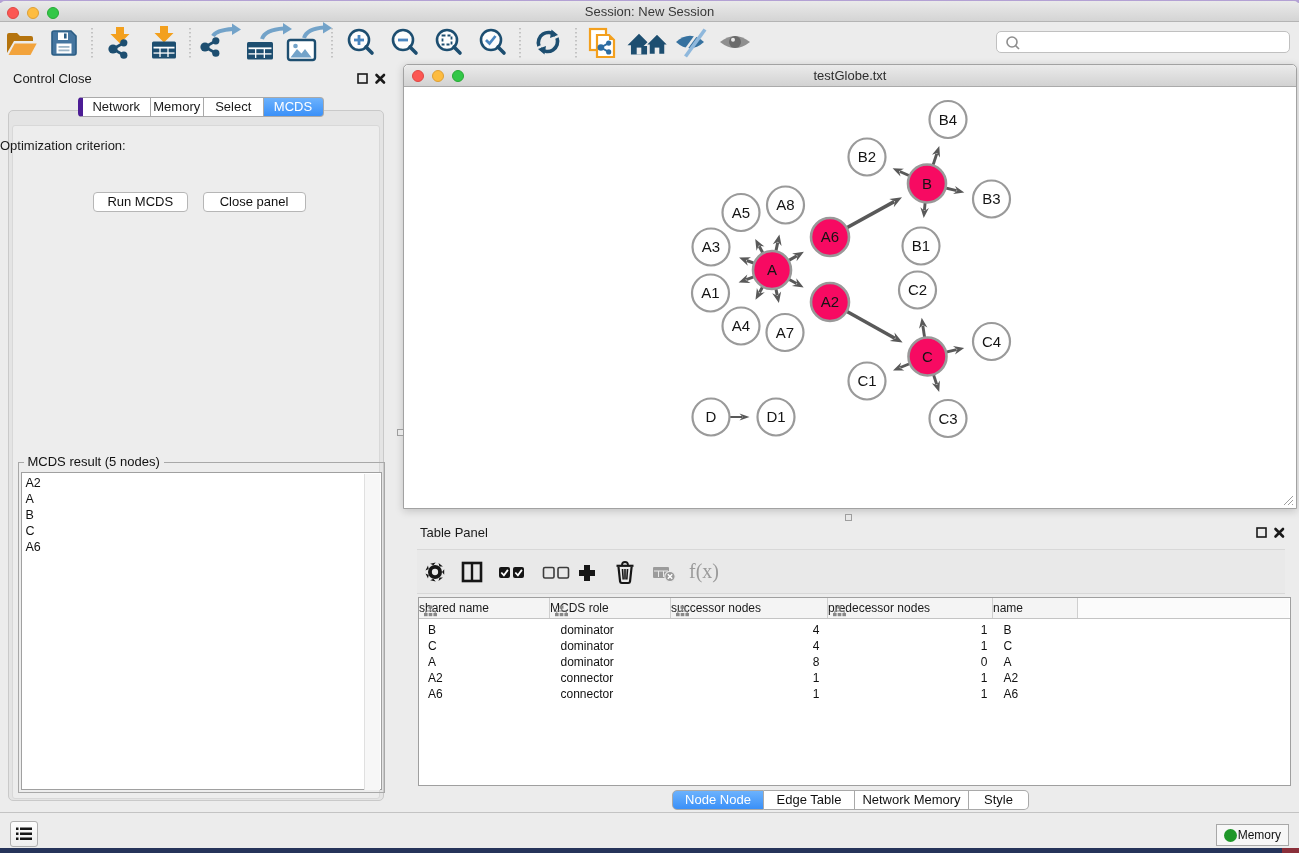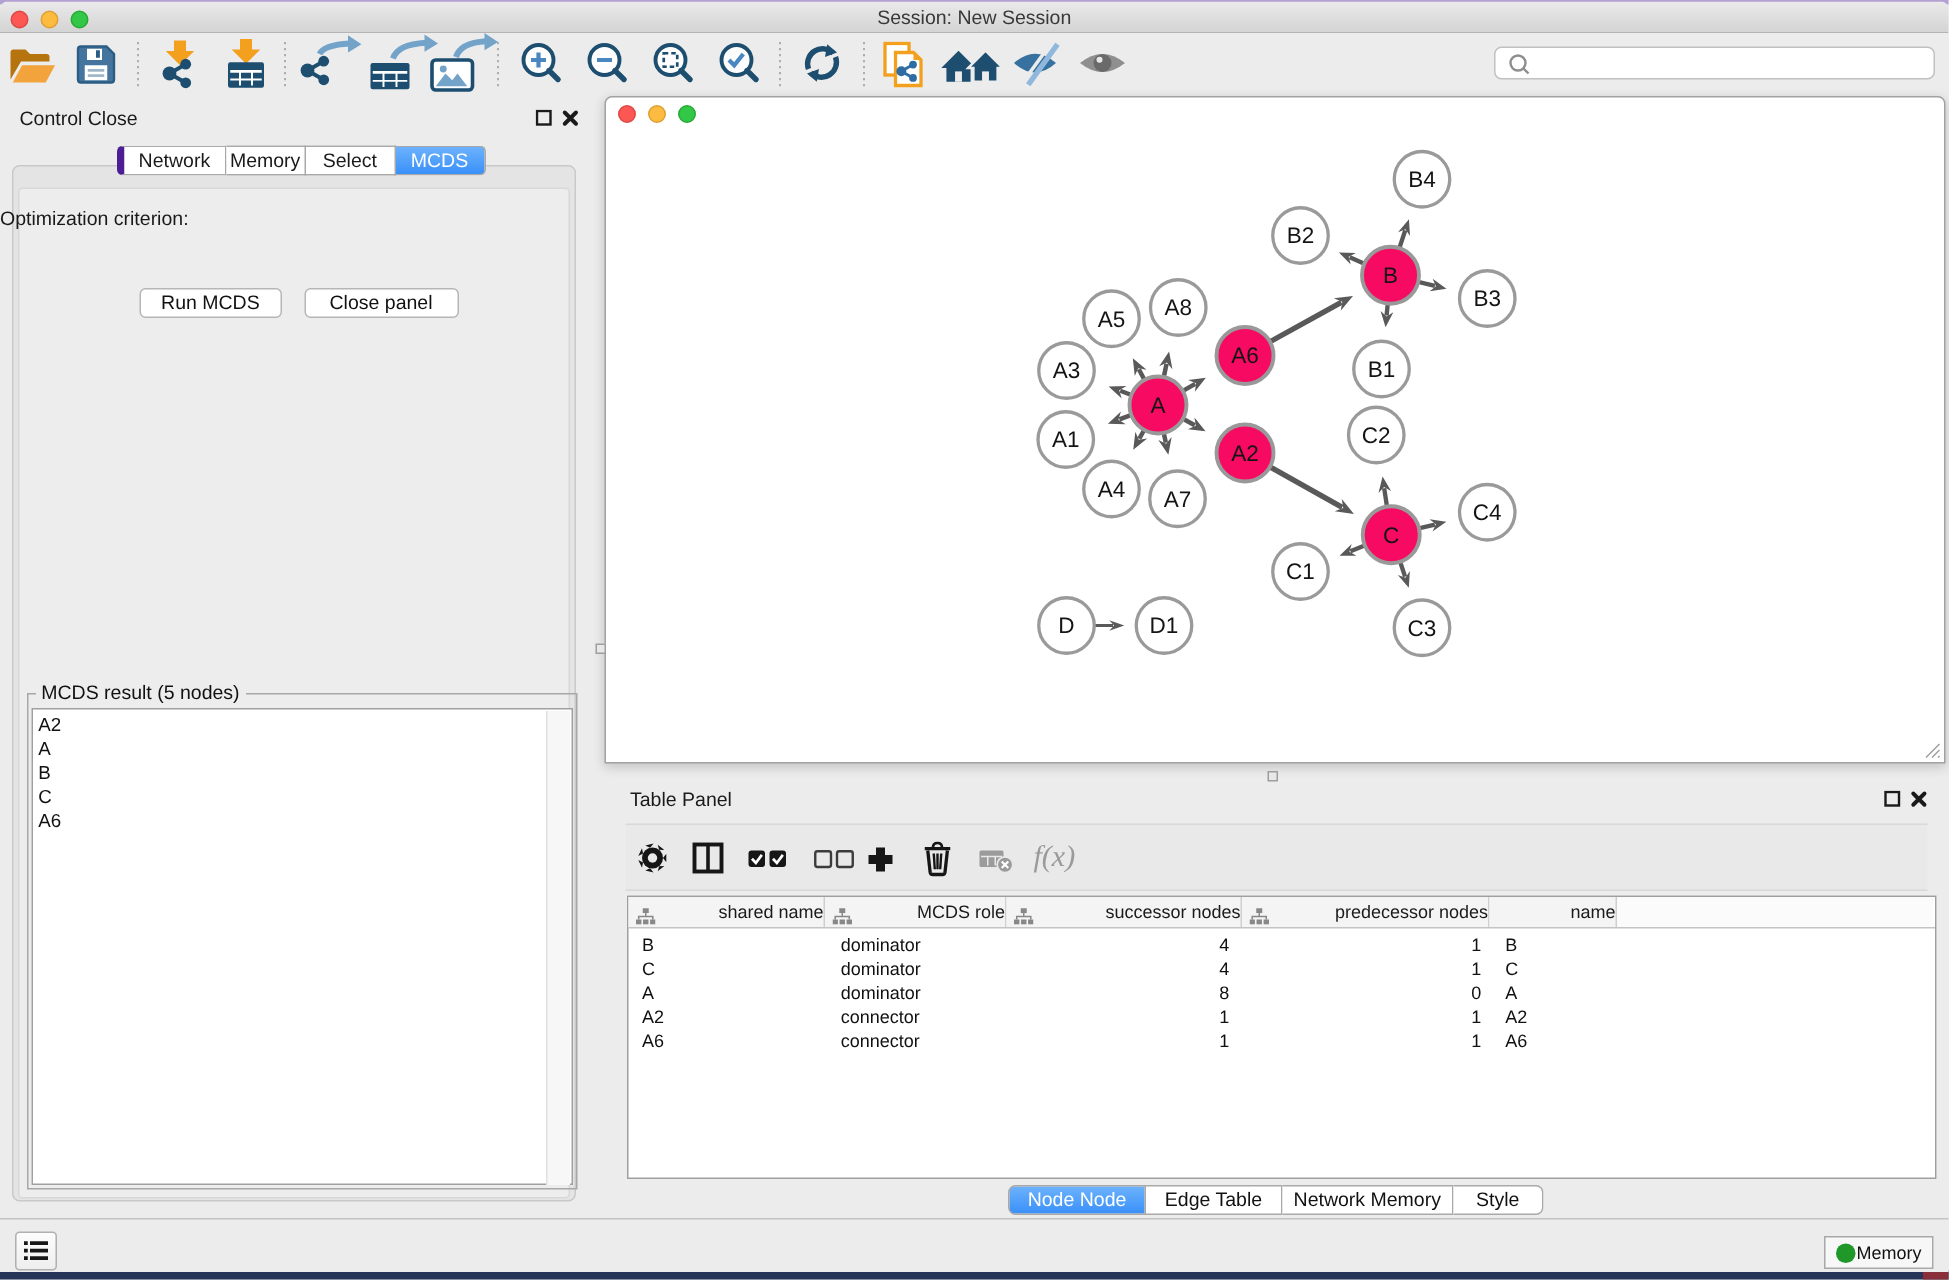--- a/index.html
+++ b/index.html
@@ -20,21 +20,21 @@
 .btn{position:absolute;height:19.5px;background:#fff;border:1px solid #b6b6b6;border-radius:4px;font-size:13px;color:#111;text-align:center;line-height:17.5px}
 .gbox{left:17.5px;top:462px;width:367px;height:331px;border:1px solid #a8a8a8}
 .glabel{position:absolute;left:5px;top:-9px;background:#ededed;padding:0 4px;font-size:13px;color:#111}
 .glist{position:absolute;left:2px;top:9px;width:361.5px;height:318px;background:#fff;border:1px solid #a0a0a0;font-size:12.5px;color:#111;line-height:16.1px;padding:2px 0 0 4px}
 .gsb{position:absolute;right:1px;top:1px;width:16px;height:316px;background:#f7f7f7;border-left:1px solid #e0e0e0}
 .netwin{left:403px;top:64px;width:894px;height:445px;background:#fff;border:1px solid #a2a2a2;border-radius:5px 5px 0 0;box-shadow:0 2px 8px rgba(0,0,0,.18)}
 .nettitle{position:absolute;left:0;top:0;width:100%;height:22px;background:linear-gradient(#ebebeb,#d2d2d2);border-bottom:1px solid #aaa;border-radius:5px 5px 0 0;text-align:center;font-size:13px;color:#2e2e2e;line-height:22px}
 .tpanel{left:403px;top:522px;width:896px;height:290px}
 .tptool{position:absolute;left:14px;top:27px;width:868px;height:45px;background:#e9e9e9;border-top:1px solid #d8d8d8;border-bottom:1px solid #d8d8d8}
 .ttable{position:absolute;left:14.5px;top:75px;width:873px;height:189px;background:#fff;border:1px solid #9f9f9f}
-.hcell{position:absolute;top:0;height:20px;background:#f4f4f4;border-right:1px solid #cfcfcf;font-size:12px;color:#1a1a1a;text-align:right;line-height:20px}
+.hcell{position:absolute;top:0;height:20px;background:#f4f4f4;border-right:1px solid #cfcfcf;font-size:12px;color:#1a1a1a;text-align:left;line-height:20px}
 .trow{position:absolute;font-size:12px;color:#111;height:16.1px;line-height:16.1px}
 .btab{position:absolute;top:268px;height:19.5px;background:#fff;border:1px solid #a9a9a9;border-left:none;font-size:13px;text-align:center;line-height:18px;color:#111}
 .statusbar{left:0;top:812px;width:1299px;height:36px;background:#ececec;border-top:1px solid #c3c3c3}
 .membox{position:absolute;left:1216px;top:11px;width:73px;height:22px;background:#f7f7f7;border:1px solid #a8a8a8;font-size:12px;color:#111;line-height:20px;text-align:right;padding-right:7px}
 .listbtn{position:absolute;left:10px;top:8px;width:28px;height:26px;background:linear-gradient(#fdfdfd,#eee);border:1px solid #b0b0b0;border-radius:3px}
 </style></head><body>
 <div class="abs" style="left:0;top:0;width:1299px;height:3px;background:#b3a1d4"></div>
 <div class="abs" style="left:0;top:847px;width:1299px;height:6px;background:#26345a"></div>
 <div class="abs" style="left:1282px;top:848px;width:17px;height:5px;background:#8a2f3a"></div>
 <div class="abs titlebar">
@@ -161,20 +161,21 @@
  <div class="abs" style="left:0;top:76px;width:391px;font-size:13px;color:#1a1a1a">Optimization criterion:</div>
  <div class="btn" style="left:92.5px;top:130px;width:95.5px">Run MCDS</div>
  <div class="btn" style="left:202.5px;top:130px;width:103px">Close panel</div>
  <div class="gbox abs" style="top:400px">
       <div class="glabel">MCDS result (5 nodes)</div>
   <div class="glist">A2<br>A<br>B<br>C<br>A6<div class="gsb"></div></div>
  </div>
 </div>
 
 <div class="abs netwin">
+    <div class="nettitle">testGlobe.txt</div>
  <div class="wtl" style="left:8px;background:#fc5753;border:1px solid #df4744"></div>
  <div class="wtl" style="left:28px;background:#fdbc40;border:1px solid #de9f34"></div>
  <div class="wtl" style="left:48px;background:#33c748;border:1px solid #27aa35"></div>
  <svg style="position:absolute;left:0;top:22px" width="892" height="421" viewBox="0 0 892 421">
       <line x1="368.0" y1="183.0" x2="355.2" y2="159.2" stroke="#595959" stroke-width="3.0"></line>
       <path d="M351.2,151.9 L360.4,159.5 L354.8,158.5 L352.5,163.7 Z" fill="#595959"></path>
       <line x1="368.0" y1="183.0" x2="373.7" y2="155.5" stroke="#595959" stroke-width="3.0"></line>
       <path d="M375.4,147.4 L377.6,159.1 L373.9,154.7 L368.8,157.2 Z" fill="#595959"></path>
       <line x1="368.0" y1="183.0" x2="342.8" y2="173.5" stroke="#595959" stroke-width="3.0"></line>
       <path d="M335.1,170.6 L347.0,170.3 L342.1,173.2 L343.8,178.7 Z" fill="#595959"></path>
@@ -291,21 +292,21 @@
           <line x1="221" y1="19" x2="221" y2="29.5" stroke-width="1.6"></line>
           <line x1="223.5" y1="19" x2="222.8" y2="29.5" stroke-width="1.6"></line>
         </g>
         <rect x="236" y="17" width="16" height="11" rx="1" fill="#9b9b9b"></rect>
         <line x1="237" y1="21" x2="251" y2="21" stroke="#e9e9e9" stroke-width="1"></line>
         <line x1="241.5" y1="21" x2="241.5" y2="27" stroke="#e9e9e9" stroke-width="1"></line>
         <line x1="246.5" y1="21" x2="246.5" y2="27" stroke="#e9e9e9" stroke-width="1"></line>
         <circle cx="253" cy="26.5" r="5.2" fill="#9b9b9b" stroke="#e9e9e9" stroke-width="1.2"></circle>
         <path d="M250.8,24.3 l4.4,4.4 M255.2,24.3 l-4.4,4.4" stroke="#fff" stroke-width="1.5"></path>
       </svg>
-   <span style="position:absolute;left:272px;top:10px;font-family:'Liberation Serif',serif;font-style:italic;font-size:20px;color:#9a9a9a">f(x)</span></div>
+   <span style="position:absolute;left:272px;top:10px;font-family:'Liberation Serif',serif;font-size:20px;color:#9a9a9a">f(x)</span></div>
  <div class="ttable">
 <div class="hcell" style="left:0.5px;width:131px"><span style="position:absolute;left:5px;top:4px"><svg width="13" height="12" viewBox="0 0 13 12" style="vertical-align:-1px">
             <g fill="#888">
               <rect x="4.5" y="0.5" width="4" height="3.2"></rect>
               <rect x="0" y="8" width="3.6" height="3.2"></rect>
               <rect x="4.7" y="8" width="3.6" height="3.2"></rect>
               <rect x="9.4" y="8" width="3.6" height="3.2"></rect>
             </g>
             <g stroke="#888" stroke-width="1" fill="none">
               <path d="M6.5,3.7 V6 M1.8,8 V6 H11.2 V8"></path>

